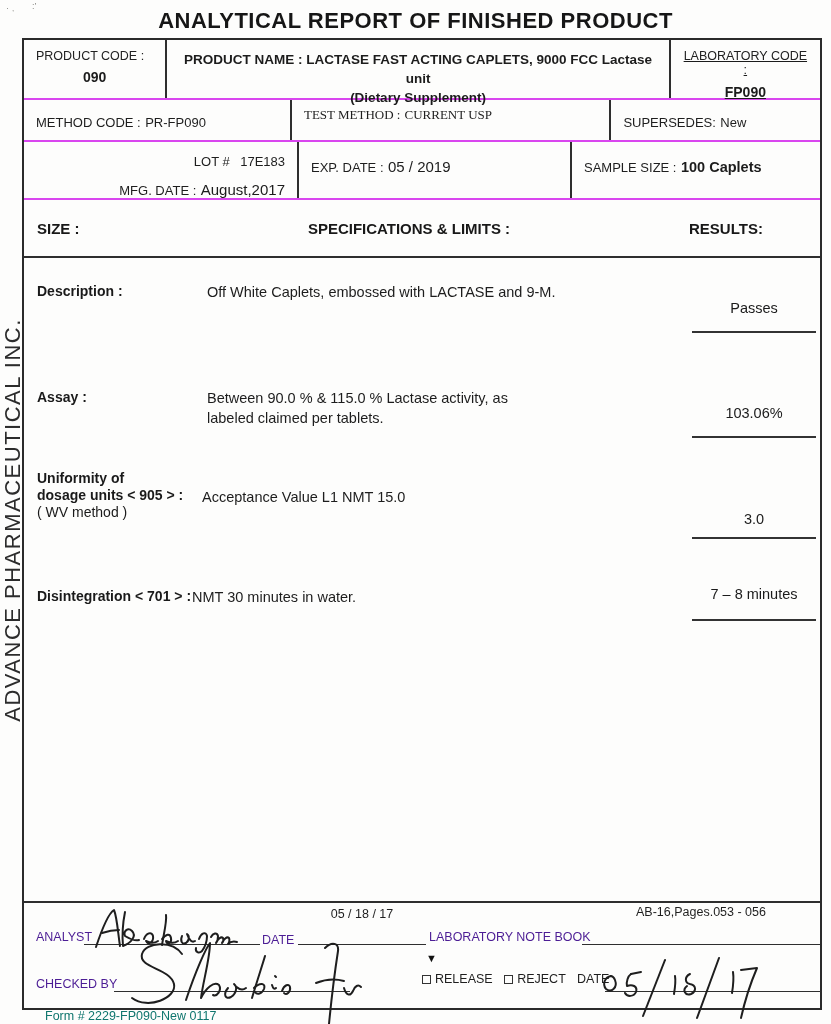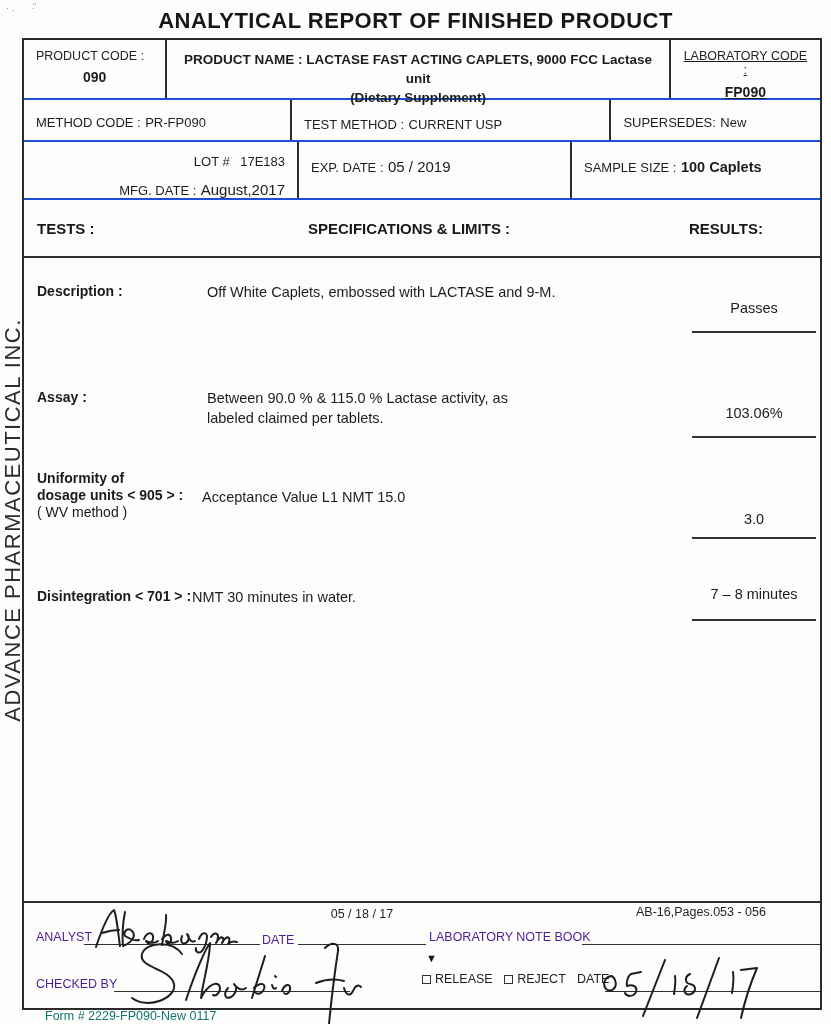--- a/index.html
+++ b/index.html
@@ -16,21 +16,21 @@
   }
   .vertical-company {
     position:absolute; left:13px; top:520px; white-space:nowrap;
     transform:translate(-50%,-50%) rotate(-90deg);
     font-size:22px; letter-spacing:1.5px; color:#2c2c2c;
   }
   .form-table {
     position:absolute; left:22px; top:38px; width:800px;
     border:2px solid #2b2b2b; background:transparent;
   }
-  .trow { display:flex; width:100%; border-bottom:2px solid #1d4ed8; position:relative; }
+  .trow { display:flex; width:100%; border-bottom:2px solid #d946ef; position:relative; }
   .cell { position:relative; padding:9px 12px; }
   .cell.bordered { border-right:2px solid #2e2e2e; }
   .lbl { font-size:12.5px; color:#222; }
   .sm { font-size:13px; color:#1e1e1e; }
   .bold { font-weight:bold; }
   .center { text-align:center; }
   .name-line { font-size:13.5px; font-weight:bold; line-height:19px; }
   .tests-header { position:relative; height:58px; border-bottom:2px solid #2e2e2e; }
   .th-lbl { font-size:15px; font-weight:bold; color:#181818; }
   .body-area { position:relative; height:645px; border-bottom:2px solid #2e2e2e; }
@@ -84,21 +84,21 @@
         <div class="lbl">LABORATORY CODE :</div>
         <div class="bold" style="font-size:14px; margin-top:7px;">FP090</div>
       </div>
     </div>
 
     <div class="trow" style="height:42px;">
       <div class="cell bordered" style="width:275px; padding-top:13px;">
         <span class="sm">METHOD CODE :</span>
         <span class="sm">PR-FP090</span>
       </div>
-      <div class="cell bordered" style="width:328px; padding-top:15px;">
+      <div class="cell bordered" style="width:328px; padding-top:5px;font-family:Liberation Serif, serif;">
         <span class="sm">TEST METHOD :</span>
         <span class="sm">CURRENT USP</span>
       </div>
       <div class="cell" style="width:214px; padding-top:13px;">
         <span class="sm">SUPERSEDES:</span>
         <span class="sm">New</span>
       </div>
     </div>
 
     <div class="trow" style="height:58px;">
@@ -116,21 +116,21 @@
         <span class="sm">EXP. DATE :</span>
         <span style="font-size:15px;">05 / 2019</span>
       </div>
       <div class="cell" style="width:248px; padding-top:16px;">
         <span class="sm">SAMPLE SIZE :</span>
         <span class="bold" style="font-size:14.5px;">100 Caplets</span>
       </div>
     </div>
 
     <div class="tests-header">
-      <span class="abs th-lbl" style="left:13px; top:20px;">TESTS :</span>
+      <span class="abs th-lbl" style="left:13px; top:20px;">SIZE :</span>
       <span class="abs th-lbl center" style="left:210px; top:20px; width:350px;">SPECIFICATIONS  &amp;  LIMITS :</span>
       <span class="abs th-lbl" style="left:665px; top:20px;">RESULTS:</span>
     </div>
 
     <div class="body-area">
 
       <div class="abs test-name" style="left:13px; top:25px;">Description :</div>
       <div class="abs spec-text" style="left:183px; top:24px;">Off White Caplets, embossed with LACTASE and 9-M.</div>
       <div class="abs result-text" style="left:650px; top:42px;">Passes</div>
       <div class="abs result-line" style="left:668px; top:73px;"></div>

